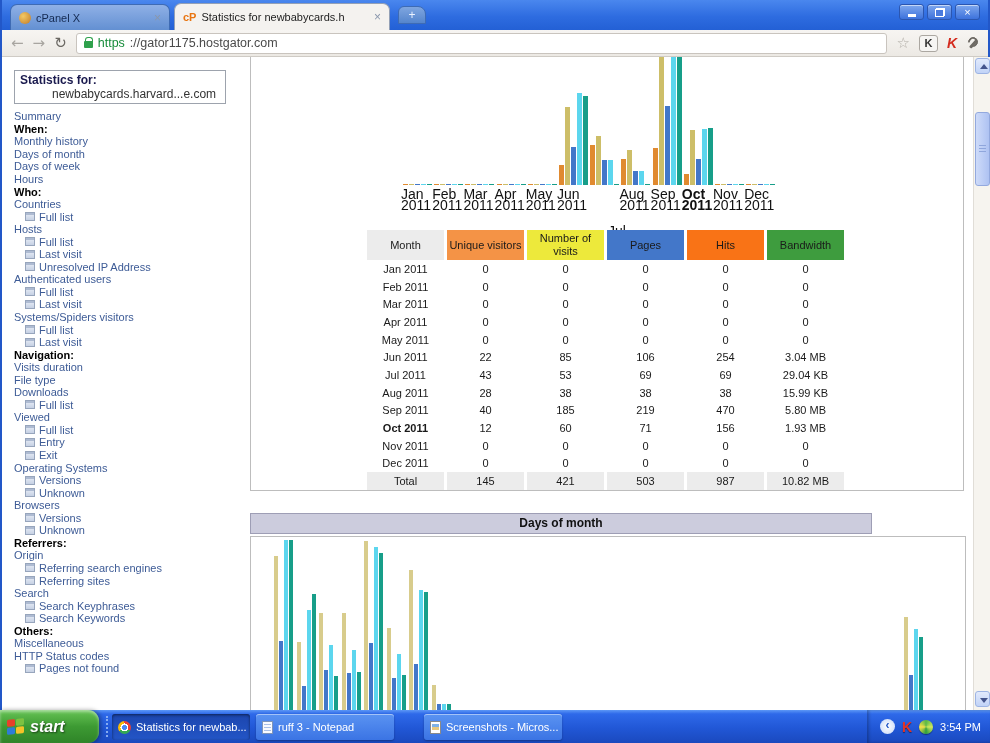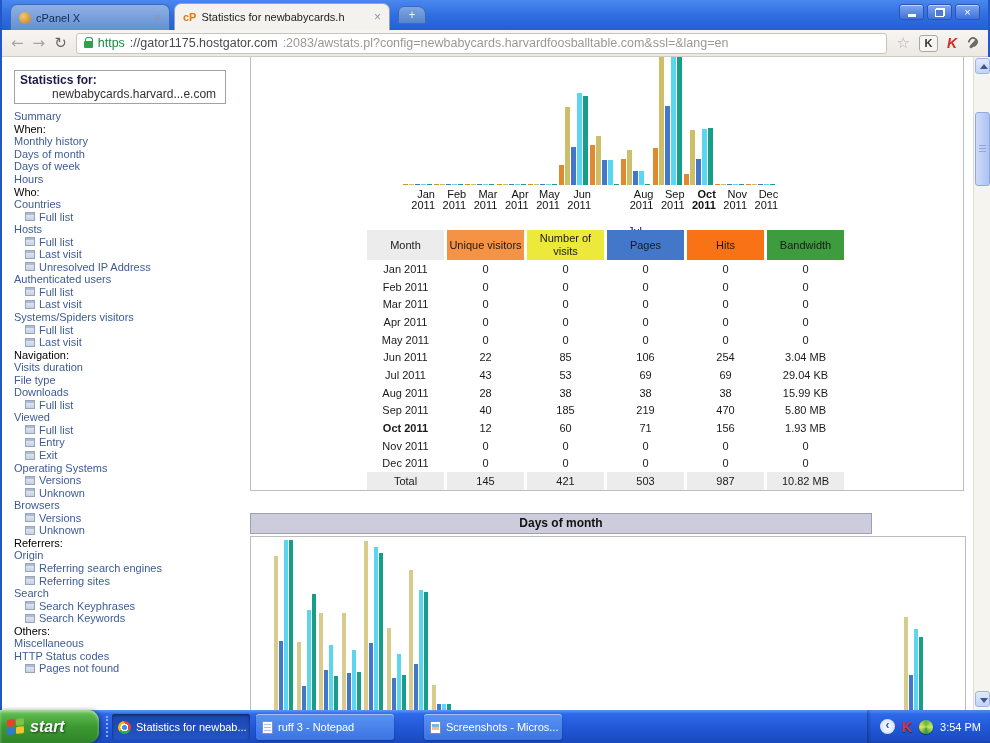--- a/index.html
+++ b/index.html
@@ -64,35 +64,35 @@
   
   .content { position:absolute; left:2px; top:57px; width:986px; height:653px; background:#fff; overflow:hidden; }
 
   
   .stats-box { position:absolute; left:10px; top:13px; width:212px; border:1px solid #9DA3AD;
     padding:2px 5px; font-size:12px; line-height:14px; background:#fff; }
   .stats-box .lbl { font-weight:bold; color:#1A1A4E; }
   .stats-box .val { color:#333;padding-left:32px; }
   .menu { position:absolute; left:10px; top:53px; width:232px; font-size:11px; }
   .menu-item { height:12.55px; display:flex; align-items:center; white-space:nowrap; color:#3D5B96; }
-  .menu-item.header { color:#000; font-weight:normal;align-items:center; }
+  .menu-item.header { color:#000; font-weight:bold;align-items:center; }
   .menu-item.sub { padding-left:11px; gap:4px; }
   .sub-icon { width:10px; height:9px; border:1px solid #97A5BC; flex:0 0 auto;
     background:linear-gradient(#E8EDF6,#C6D1E4); box-shadow:inset 0 2px 0 #AEBBD2; }
 
   
   .panel1 { position:absolute; left:246px; top:-8px; width:714px; height:442px; border:1px solid #BDBDBD; background:#fff; }
   .days-header { position:absolute; left:246px; top:456px; width:622px; height:21px;
     background:#CCCCDD; border:1px solid #9E9EB5; font-size:12px; font-weight:bold;
     text-align:center; line-height:19px; color:#111; }
   .panel2 { position:absolute; left:246px; top:479px; width:716px; height:240px; border:1px solid #BDBDBD; background:#fff; }
 
   .chart-layer { position:absolute; left:0; top:0; width:986px; height:653px; pointer-events:none; }
   .bar { position:absolute; }
-  .month-label { position:absolute; top:132px; width:34px; text-align:right; font-size:11px;
+  .month-label { position:absolute; top:132px; width:34px; text-align:left; font-size:14px;
     line-height:11px; color:#111; }
   .month-label.bold { font-weight:bold; }
 
   
   .monthly-table { position:absolute; left:360px; top:173px; border-collapse:separate; border-spacing:3px 0;
     font-size:11px; color:#1A1A1A; }
   .monthly-table th { width:77px; height:30px; font-weight:normal; text-align:center;
     font-size:11px; line-height:13px; padding:0 2px; }
   .monthly-table td { width:77px; height:17.7px; text-align:center; padding:0; }
   .monthly-table tr.total-row td { background:#ECECEC; }
@@ -179,21 +179,20 @@
     </div>
 
     <div class="toolbar">
       <span class="nav-glyph">←</span>
       <span class="nav-glyph">→</span>
       <span class="nav-glyph reload">↻</span>
       <div class="omnibox">
         <span class="lock-icon"></span>
         <span class="url-https">https</span>
         <span class="url-host">://gator1175.hostgator.com</span>
-        <span class="url-path">:2083/awstats.pl?config=newbabycards.harvardfoosballtable.com&amp;ssl=&amp;lang=en</span>
       </div>
       <span class="star-glyph">☆</span>
       <span class="ext-k-badge">K</span>
       <span class="ext-kaspersky">K</span>
       <span class="wrench-icon"></span>
     </div>
 
     <div class="content">
 
       <div class="stats-box">

